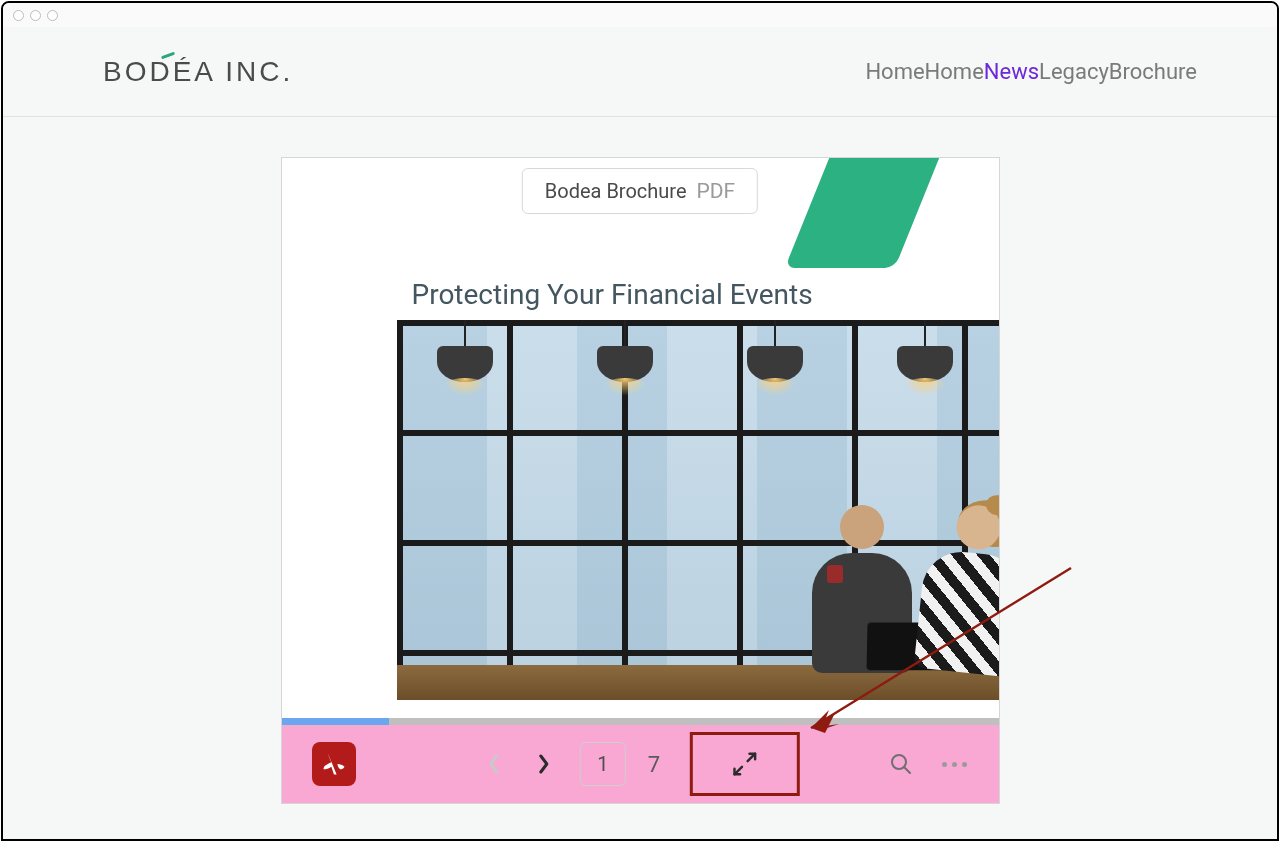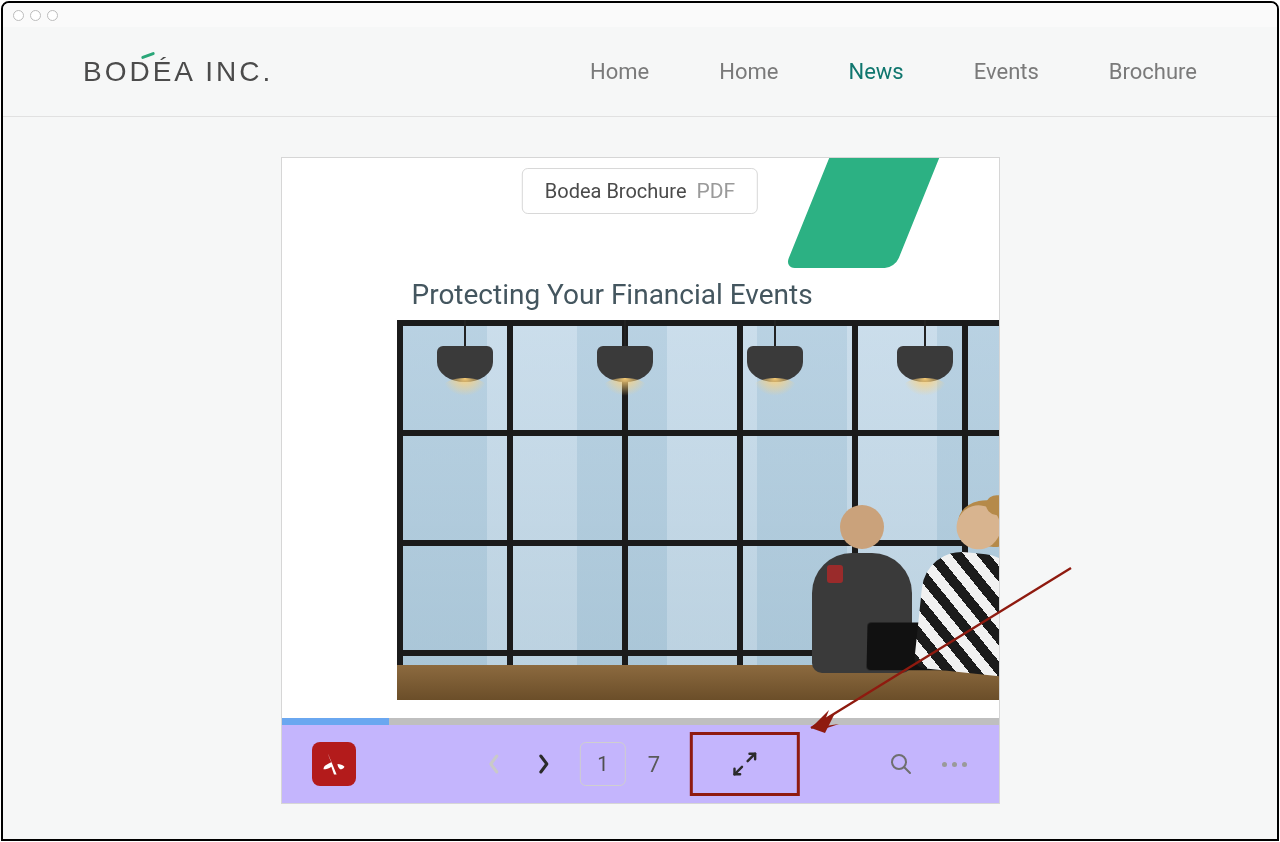--- a/index.html
+++ b/index.html
@@ -32,21 +32,21 @@
     width: 11px; height: 11px; border-radius: 50%;
     border: 1px solid #bcbcbc;
     background: #fff;
   }
   .topbar {
     height: 90px;
     background: #f6f7f7;
     border-bottom: 1px solid #e1e1e1;
     display: flex;
     align-items: center;
-    padding: 0 80px 0 80px;
+    padding: 0 80px 0 100px;
   }
   .logo {
     font-family: "Arial Narrow", Arial, sans-serif;
     font-stretch: condensed;
     font-size: 28px;
     letter-spacing: 3px;
     color: #4b4b4b;
     font-weight: 500;
     position: relative;
   }
@@ -54,37 +54,36 @@
     position: absolute;
     left: 58px; top: -2px;
     width: 14px; height: 3px;
     background: #2aa779;
     transform: rotate(-20deg);
     border-radius: 2px;
   }
   .nav {
     margin-left: auto;
     display: flex;
-    gap: 70px;
   }
   .nav a {
     font-size: 22px;
     color: #7a7a7a;
     text-decoration: none;
     cursor: pointer;
   }
-  .nav a.active { color: #0f766e; }
+  .nav a.active { color: #6d28d9; }
   .content-area {
     padding: 40px 0 0 0;
     display: flex;
     justify-content: center;
   }
   .viewer {
     width: 719px;
-    background: #c4b5fd;
+    background: #f9a8d4;
     border: 1px solid #d6d6d6;
     position: relative;
   }
   .pdf-badge {
     position: absolute;
     top: 10px;
     left: 50%;
     transform: translateX(-50%);
     border: 1px solid #d8d8d8;
     border-radius: 6px;
@@ -259,21 +258,21 @@
 
   <div class="topbar">
     <div class="logo">
       <span class="accent"></span>
       <span>BODÉA INC.</span>
     </div>
     <nav class="nav">
       <a>Home</a>
       <a>Home</a>
       <a class="active">News</a>
-      <a>Events</a>
+      <a>Legacy</a>
       <a>Brochure</a>
     </nav>
   </div>
 
   <div class="content-area">
     <div class="viewer">
 
       <div class="pdf-badge">
         <span>Bodea Brochure</span>
         <span class="ext">PDF</span>

